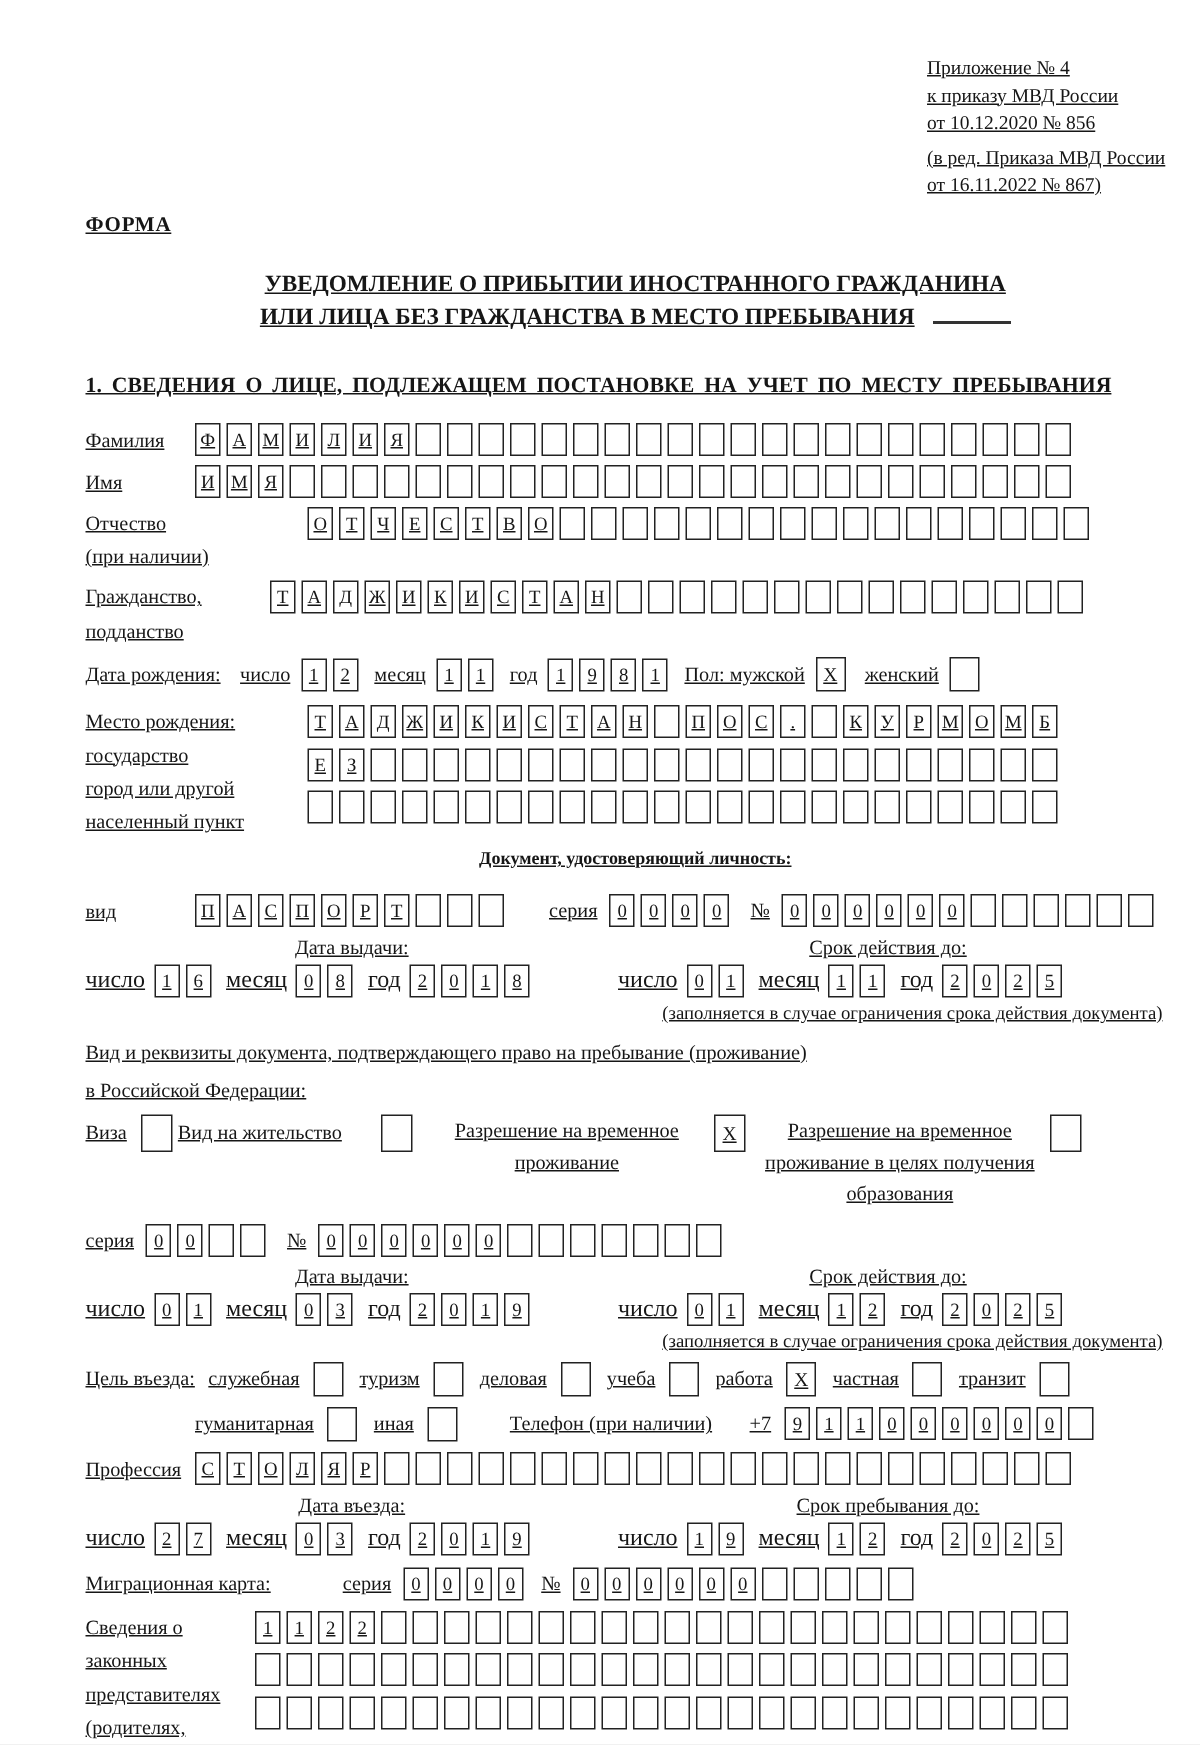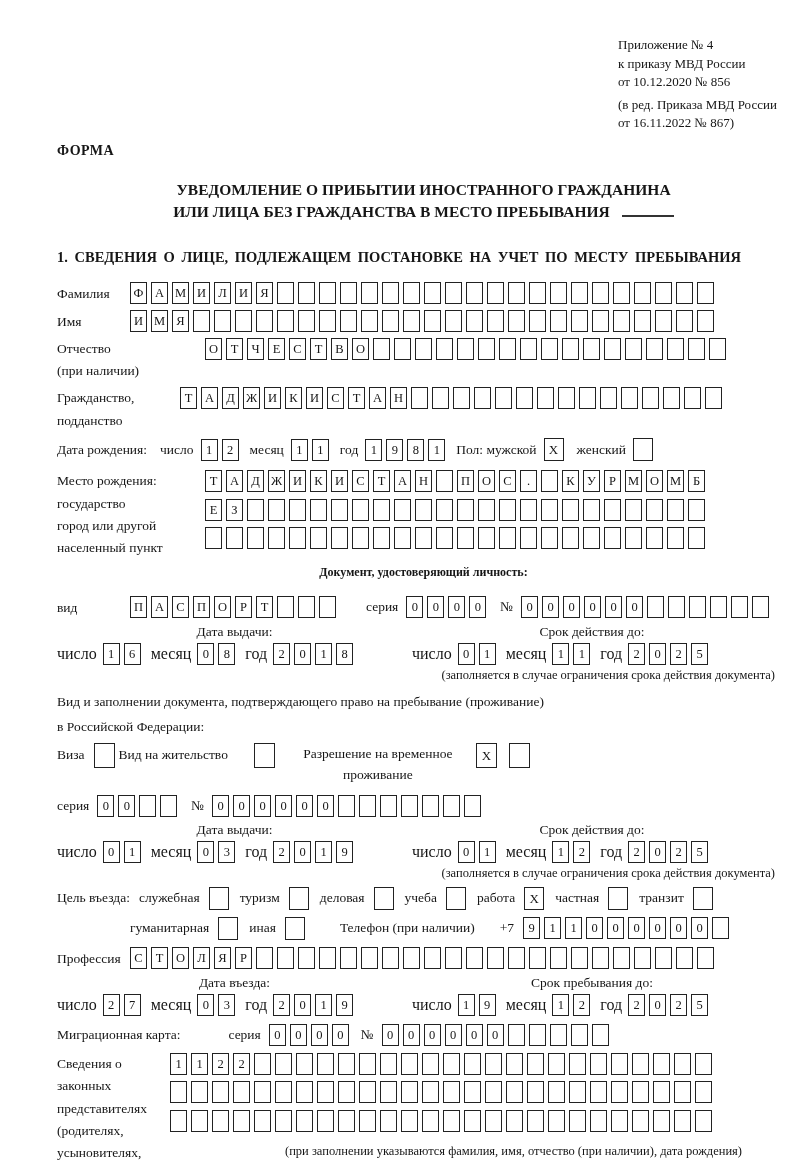--- a/index.html
+++ b/index.html
@@ -1,19 +1,19 @@
 <!DOCTYPE html>
 <html><head>
 <meta charset="utf-8">
 <style>
   html,body { margin:0; padding:0; background:#e8e8e8; }
   .page {
     position:relative; width:800px; height:1163px; margin:0 auto; background:#ffffff;
     box-sizing:border-box; padding:36px 10px 10px 57px; overflow:hidden;
-    font-family:"Liberation Serif","DejaVu Serif",serif; color:#161616;
+    font-family:"Liberation Serif","DejaVu Serif",serif; color:#161616;text-decoration:underline;
   }
   
   .ref { margin-left:561px; font-size:13px; line-height:18.5px; }
   .ref .gaptop { margin-top:4px; }
   .forma { margin-top:10px; text-align:left; padding-right:28px; font-weight:bold; font-size:14px; letter-spacing:.5px; }
   
   .title { margin-top:20px; text-align:center; font-weight:bold; font-size:15.5px; line-height:22px; }
   .blank-line { display:inline-block; width:52px; border-bottom:2px solid #333; margin-left:12px; vertical-align:baseline; }
   .sec { margin-top:26px; margin-bottom:16px; font-weight:bold; font-size:14.5px; word-spacing:3px; white-space:nowrap; }
   
@@ -418,37 +418,38 @@
       <span class="cells">
           <span class="cell">2</span>
           <span class="cell">0</span>
           <span class="cell">2</span>
           <span class="cell">5</span>
         </span>
     </div>
   </div>
   <div class="dnote">(заполняется в случае ограничения срока действия документа)</div>
 
-  <div class="intro">Вид и заполнении документа, подтверждающего право на пребывание (проживание)</div>
+  <div class="intro">Вид и реквизиты документа, подтверждающего право на пребывание (проживание)</div>
   <div class="intro">в Российской Федерации:</div>
 
   <div class="opts">
     <div class="opt">
       <span class="olbl">Виза</span>
       <span class="chk"></span>
     </div>
     <div class="opt opt2">
       <span class="olbl">Вид на жительство</span>
       <span class="chk"></span>
     </div>
     <div class="opt opt3">
       <span class="olbl">Разрешение на временное проживание</span>
       <span class="chk">X</span>
     </div>
     <div class="opt opt4">
+      <span class="olbl">Разрешение на временное проживание в целях получения образования</span>
       <span class="chk"></span>
     </div>
   </div>
 
   <div class="inrow">
     <span class="mr8">серия</span>
     <div class="cells">
         <span class="cell">0</span>
         <span class="cell">0</span>
         <span class="cell"></span>

